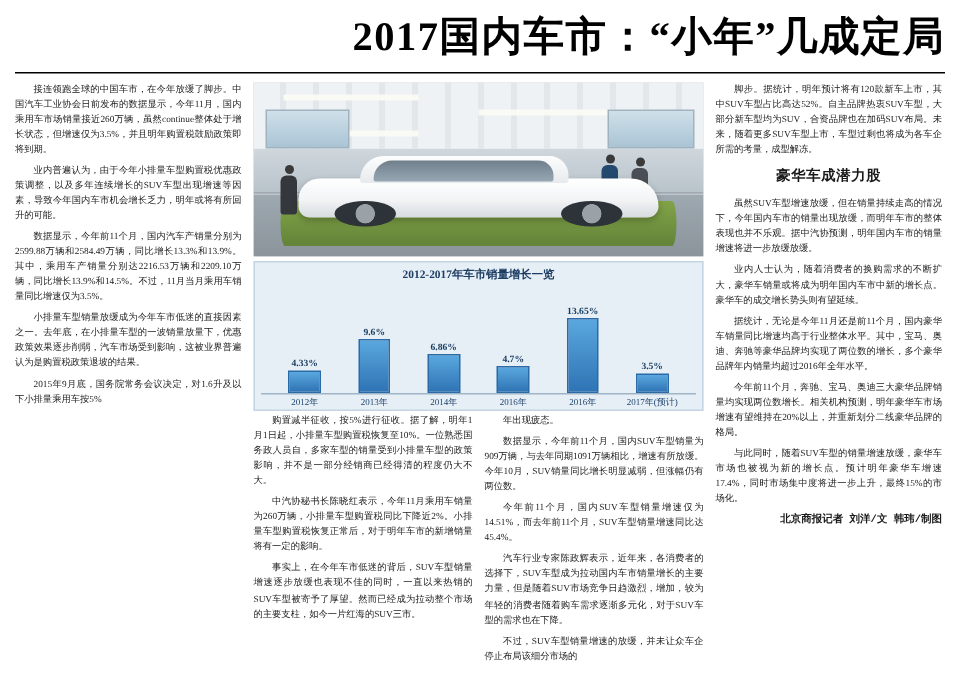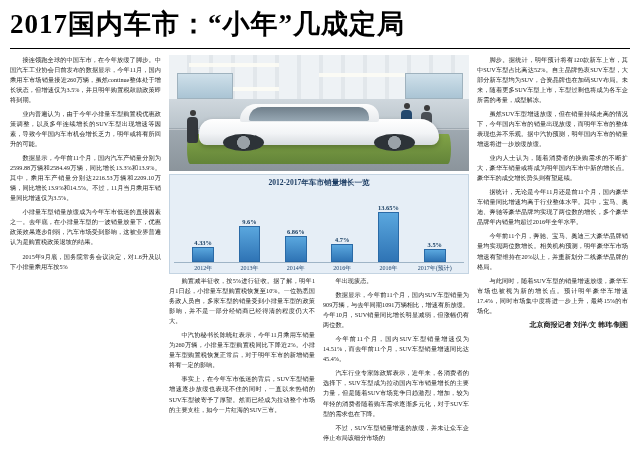--- a/index.html
+++ b/index.html
@@ -11,21 +11,21 @@
     overflow:hidden;
   }
   .page{
     position:relative;
     width:640px;height:459px;
     box-sizing:border-box;
     padding:6px 10px 4px 10px;
   }
   
   .headline{
-    text-align:left;
+    text-align:right;
     font-family:"Liberation Serif", serif;
     font-weight:bold;
     font-size:27px;
     letter-spacing:1px;
     line-height:1.1;
     padding:4px 0 6px 0;
     color:#000;
   }
   .rule{
     border-top:1px solid #000;
@@ -182,20 +182,21 @@
     width:13%;
     text-align:center;
     font-size:6px;
     color:#21466e;
   }
   .byline{
     text-align:right;
     font-weight:bold;
     font-size:7px;
     margin-top:4px;
+    font-family:Liberation Mono, monospace;
   }
   .spacer{height:3px;}
 </style>
 </head>
 <body>
 
 <div class="page">
 
   <div class="headline">2017国内车市：“小年”几成定局</div>
   <div class="rule"></div>
@@ -296,20 +297,21 @@
           <p>数据显示，今年前11个月，国内SUV车型销量为909万辆，与去年同期1091万辆相比，增速有所放缓。今年10月，SUV销量同比增长明显减弱，但涨幅仍有两位数。</p>
           <p>今年前11个月，国内SUV车型销量增速仅为14.51%，而去年前11个月，SUV车型销量增速同比达45.4%。</p>
           <p>汽车行业专家陈政辉表示，近年来，各消费者的选择下，SUV车型成为拉动国内车市销量增长的主要力量，但是随着SUV市场竞争日趋激烈，增加，较为年轻的消费者随着购车需求逐渐多元化，对于SUV车型的需求也在下降。</p>
           <p>不过，SUV车型销量增速的放缓，并未让众车企停止布局该细分市场的</p>
         </div>
       </div>
     </div>
 
     <div class="col">
       <p>脚步。据统计，明年预计将有120款新车上市，其中SUV车型占比高达52%。自主品牌热衷SUV车型，大部分新车型均为SUV，合资品牌也在加码SUV布局。未来，随着更多SUV车型上市，车型过剩也将成为各车企所需的考量，成型解冻。</p>
+      <div class="subhead">豪华车成潜力股</div>
       <p>虽然SUV车型增速放缓，但在销量持续走高的情况下，今年国内车市的销量出现放缓，而明年车市的整体表现也并不乐观。据中汽协预测，明年国内车市的销量增速将进一步放缓放缓。</p>
       <p>业内人士认为，随着消费者的换购需求的不断扩大，豪华车销量或将成为明年国内车市中新的增长点。豪华车的成交增长势头则有望延续。</p>
       <p>据统计，无论是今年11月还是前11个月，国内豪华车销量同比增速均高于行业整体水平。其中，宝马、奥迪、奔驰等豪华品牌均实现了两位数的增长，多个豪华品牌年内销量均超过2016年全年水平。</p>
       <p>今年前11个月，奔驰、宝马、奥迪三大豪华品牌销量均实现两位数增长。相关机构预测，明年豪华车市场增速有望维持在20%以上，并重新划分二线豪华品牌的格局。</p>
       <p>与此同时，随着SUV车型的销量增速放缓，豪华车市场也被视为新的增长点。预计明年豪华车增速17.4%，同时市场集中度将进一步上升，最终15%的市场化。</p>
       <p></p>
       <div class="byline">北京商报记者 刘洋/文 韩玮/制图</div>
     </div>
 
   </div>

